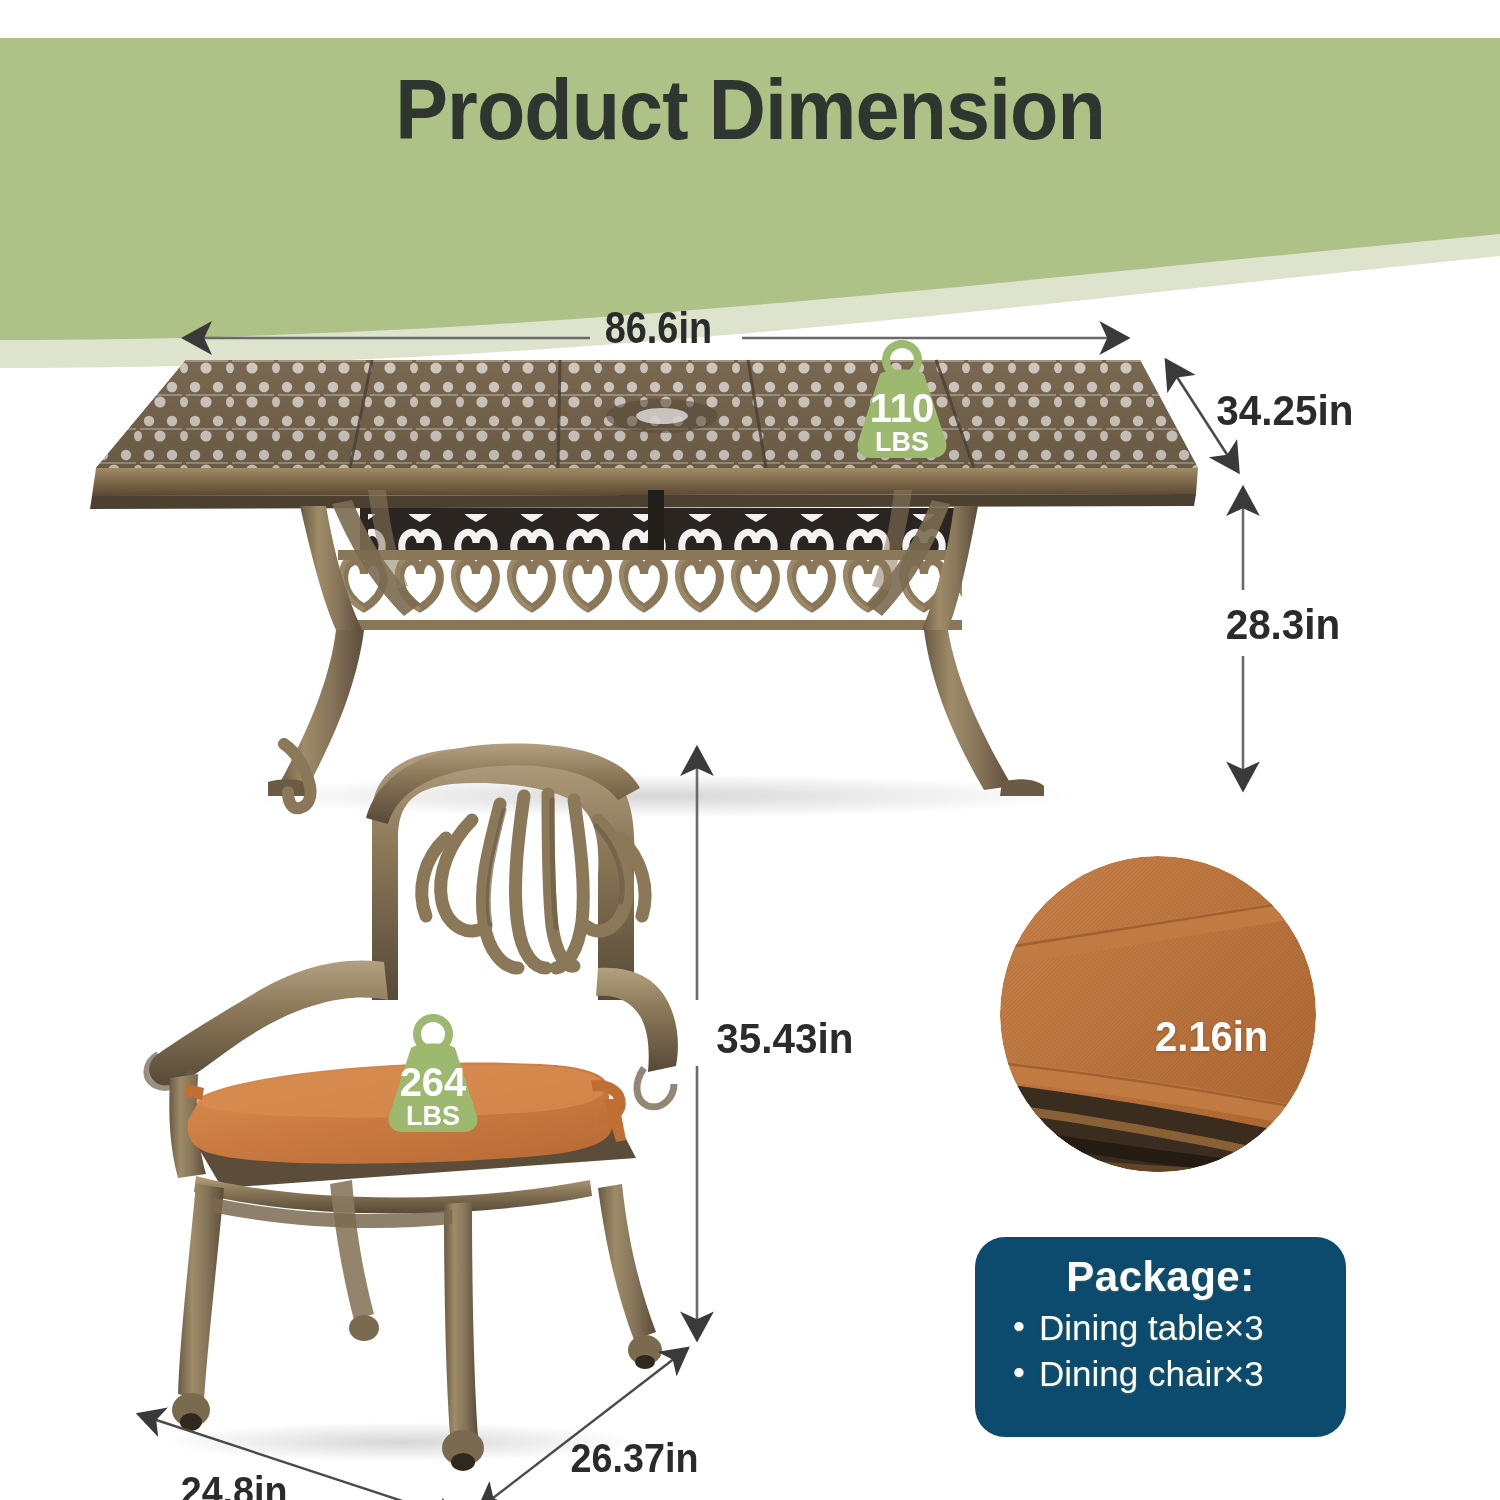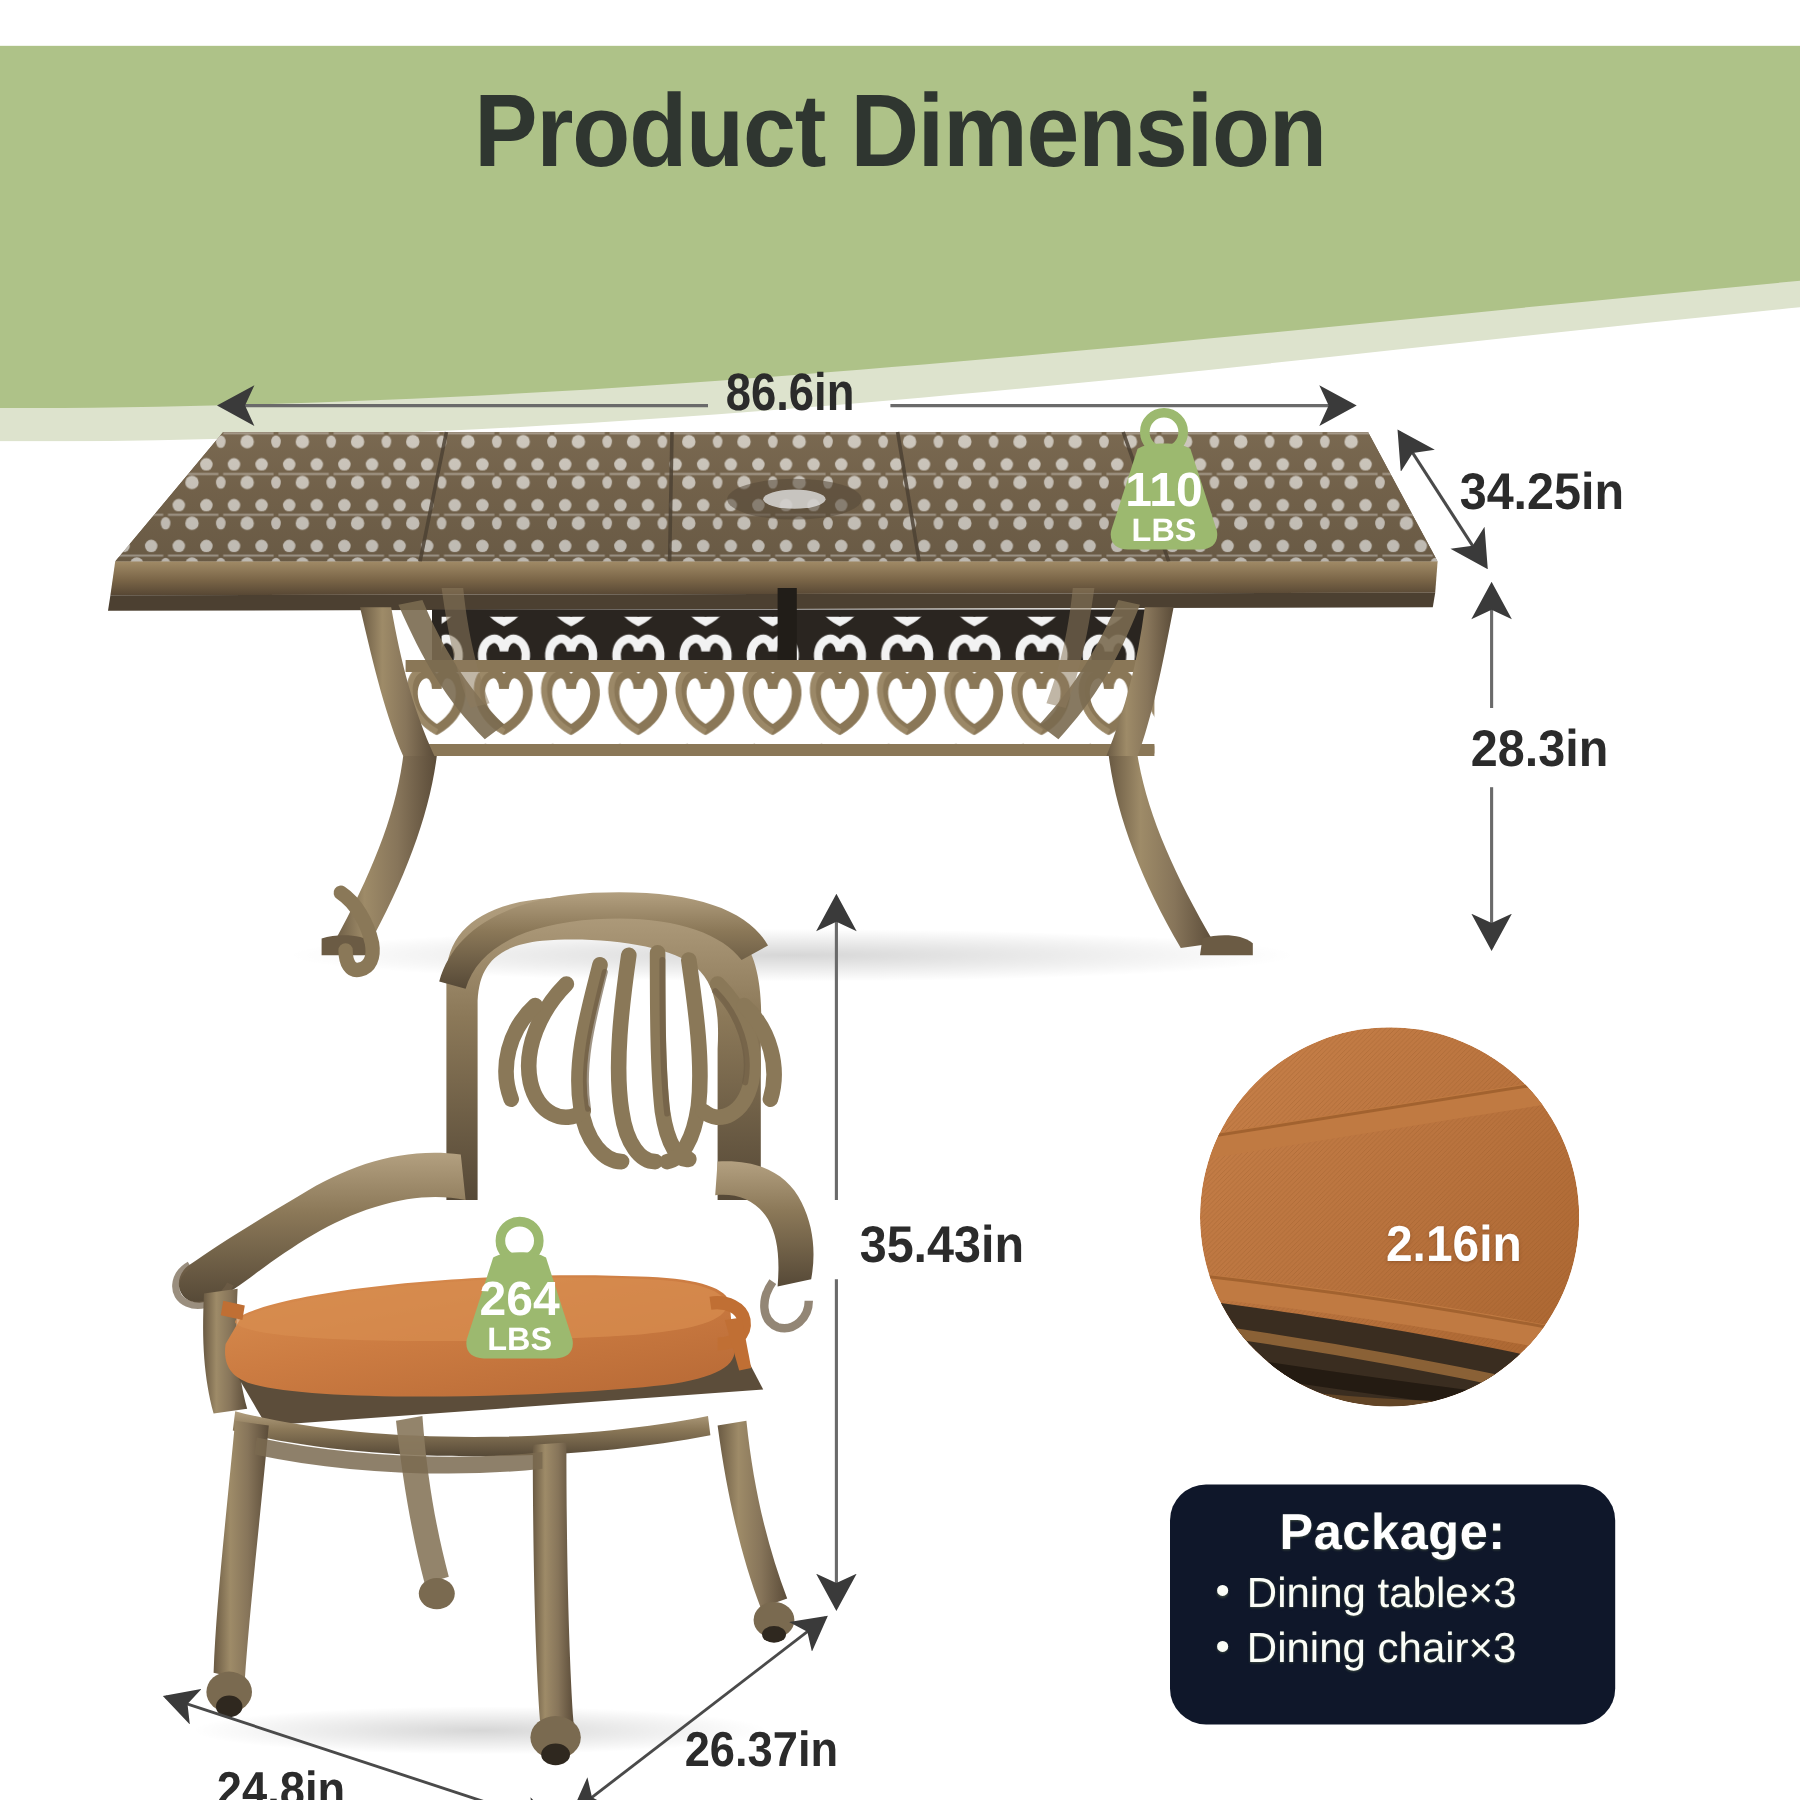--- a/index.html
+++ b/index.html
@@ -48,35 +48,35 @@
   }
 
   
   .layer { position: absolute; left: 0; top: 0; width: 1500px; height: 1500px; }
   .layer svg { display: block; }
 
   
   .wbadge { position: absolute; }
   .wbadge .wb-num  { font-weight: bold; fill: #ffffff; font-family: "Liberation Sans", sans-serif; }
   .wbadge .wb-unit { font-weight: bold; fill: #ffffff; font-family: "Liberation Sans", sans-serif; }
-  #badge-110 { left: 906px; top: 300px; }
+  #badge-110 { left: 838px; top: 300px; }
   #badge-264 { left: 369px; top: 974px; text-align: center; }
 
   
   .detail-circle {
     position: absolute; left: 1000px; top: 818px;
     width: 316px; height: 316px; border-radius: 50%;
     overflow: hidden;
   }
 
   
   .package-box {
     position: absolute; left: 975px; top: 1199px;
     width: 371px; height: 200px;
-    background: #0f172a;
+    background: #0c4a6e;
     border-radius: 30px;
     padding: 16px 0 0 0;
   }
   .package-title {
     color: #ffffff; font-size: 42px; font-weight: bold;
     text-align: center; letter-spacing: .5px;
     text-shadow: 0 1px 2px rgba(120,140,90,.45);
     margin-bottom: 4px;
   }
   .package-list { list-style: none; padding: 0 0 0 36px; }

